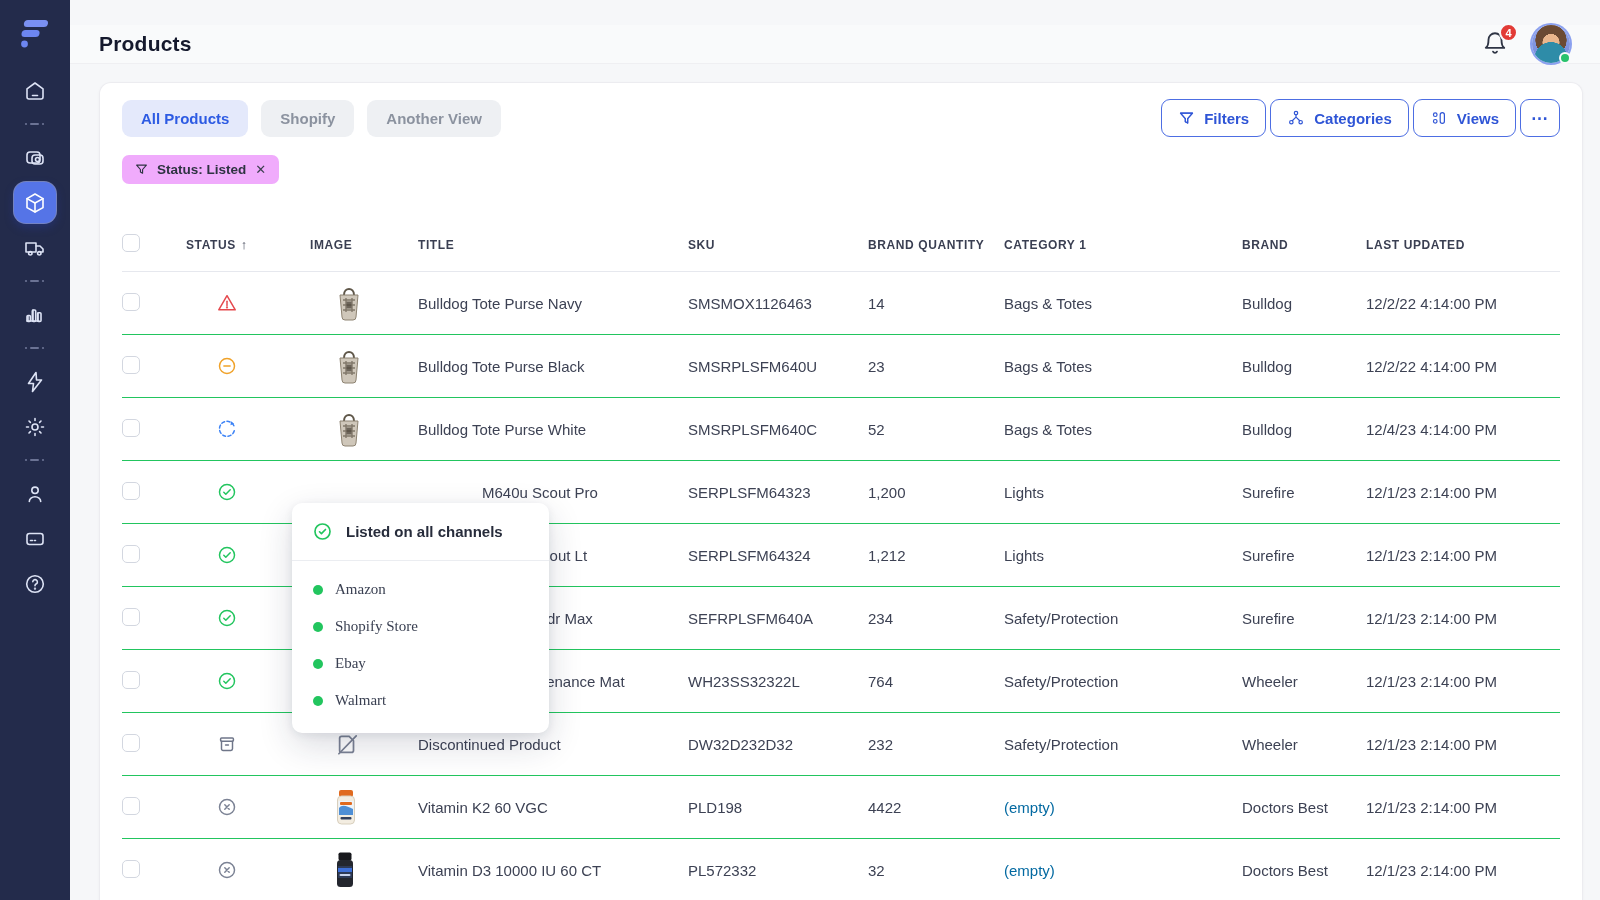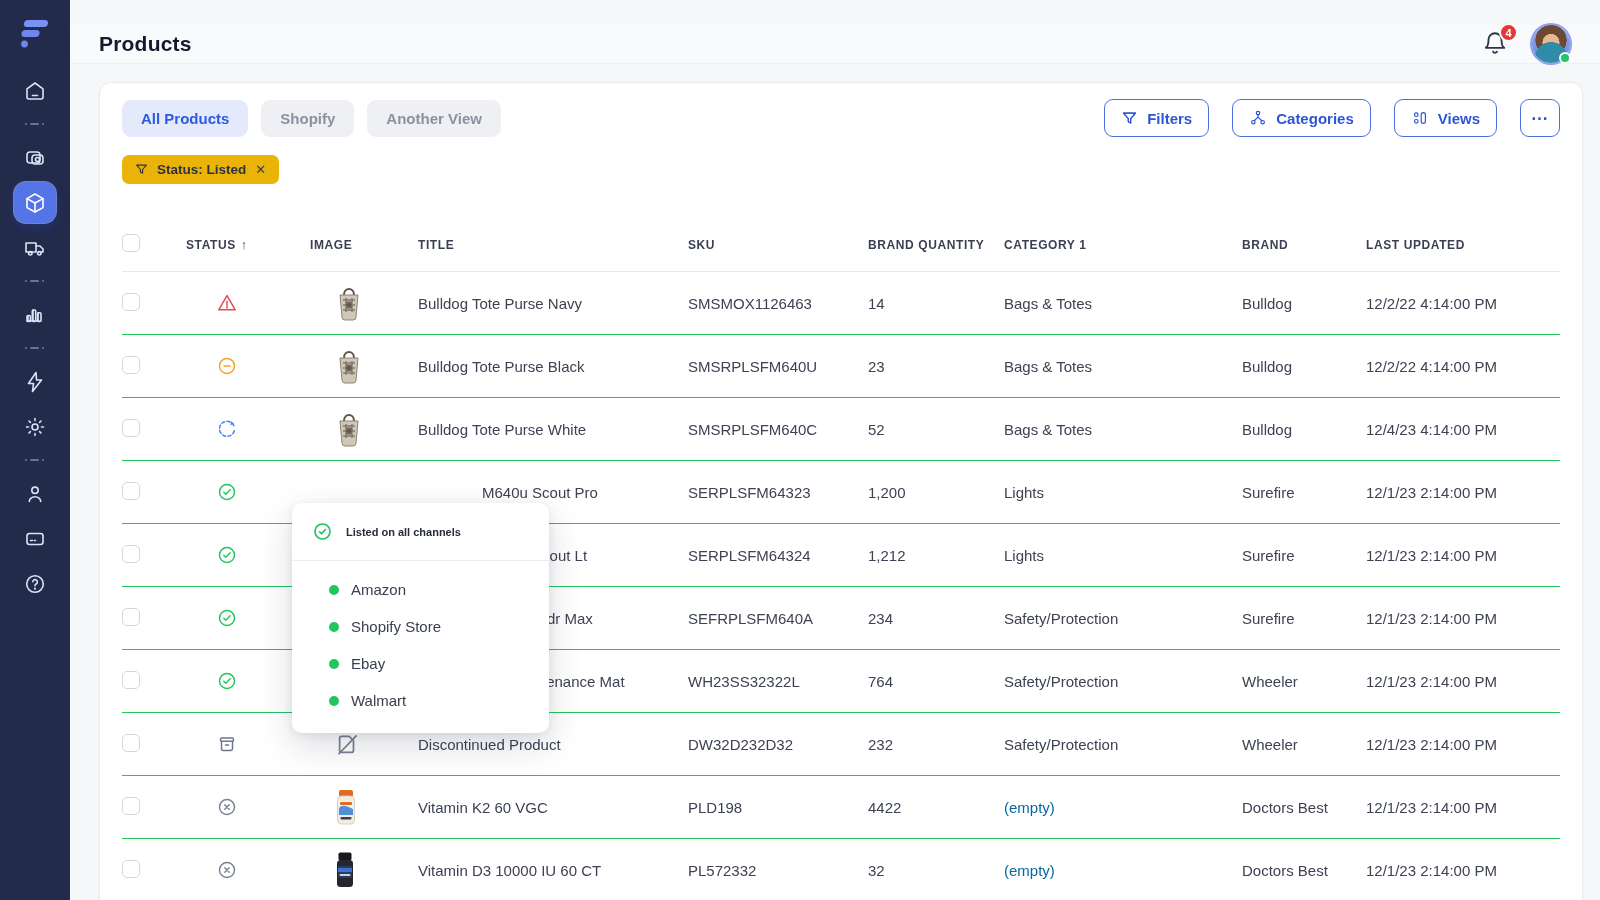--- a/index.html
+++ b/index.html
@@ -50,21 +50,21 @@
   .controls-right{margin-left:auto;display:flex;gap:11px;align-items:center;}
   .search-box{width:224px;height:38px;border:1px solid #d9dce3;border-radius:9px;background:#fff;
     display:flex;align-items:center;padding:0 12px;gap:9px;}
   .search-box input{border:none;outline:none;font-size:15px;color:#3d4254;width:100%;
     font-family:inherit;background:transparent;}
   .search-box input::placeholder{color:#9aa1ac;}
   .btn{height:38px;padding:0 16px;border:1px solid #4d6ee3;border-radius:9px;background:#fff;
     color:#2f55d6;font-size:15px;font-weight:600;display:flex;align-items:center;gap:9px;cursor:pointer;}
   .btn.icon-only{width:40px;padding:0;justify-content:center;font-size:17px;letter-spacing:1px;font-weight:700;}
   .chip-row{margin-top:18px;}
-  .chip{display:inline-flex;align-items:center;gap:9px;height:29px;padding:0 13px;background:#eab308;
+  .chip{display:inline-flex;align-items:center;gap:9px;height:29px;padding:0 13px;background:#f0abfc;
     border-radius:7px;font-size:13.5px;font-weight:600;color:#2e3342;cursor:default;}
   .chip .x{cursor:pointer;font-size:13px;color:#3a3f4e;}
 
   
   .table{margin-top:36px;}
   .trow{display:grid;grid-template-columns:64px 124px 108px 270px 180px 136px 238px 124px 1fr;
     align-items:center;height:63px;border-bottom:1px solid #22c55e;}
   .thead{height:52px;border-bottom:1px solid #e6e8ee;}
   .thead .hcell{font-size:12px;font-weight:700;letter-spacing:.6px;color:#3a3f52;line-height:1.3;
     padding-right:6px;}
@@ -72,23 +72,23 @@
   .cell.empty{color:#0369a1;}
   .cell.indent{padding-left:64px;}
   .cb{width:18px;height:18px;border:1.5px solid #d3d7e0;border-radius:5px;background:#fff;display:inline-block;cursor:pointer;}
   .status-cell{padding-left:30px;display:flex;align-items:center;}
   .image-cell{padding-left:24px;display:flex;align-items:center;}
   .sort-arrow{margin-left:5px;font-size:13px;color:#3a3f52;}
 
   
   .popover{position:absolute;left:222px;top:478px;width:257px;background:#fff;border-radius:10px;
     box-shadow:0 12px 34px rgba(25,32,60,.16),0 2px 8px rgba(25,32,60,.08);z-index:30;overflow:hidden;}
-  .pop-head{display:flex;align-items:center;gap:13px;padding:18px 20px;font-size:11px;font-weight:600;color:#272c3b;}
+  .pop-head{display:flex;align-items:center;gap:13px;padding:18px 20px;font-size:15px;font-weight:600;color:#272c3b;}
   .pop-div{height:1px;background:#ebedf1;}
-  .pop-list{padding:10px 0 14px 16px;}
+  .pop-list{padding:10px 0 14px 0;font-family:Liberation Serif, serif;}
   .pop-item{display:flex;align-items:center;gap:12px;padding:10px 21px;font-size:15px;color:#3a4052;}
   .gdot{width:10px;height:10px;border-radius:50%;background:#22c55e;flex-shrink:0;}
 </style>
 </head>
 <body>
 
 <div class="app">
 
   <aside class="sidebar">
     <div class="logo">
@@ -248,21 +248,21 @@
 
     <div class="card">
 
       <div class="controls-row">
         <div class="tabs" id="tabs">
             <div class="tab active">All Products</div>
             <div class="tab">Shopify</div>
             <div class="tab">Another View</div>
           </div>
         <div class="controls-right">
-          <div id="toolbar-buttons" style="display:flex;gap:23px;">
+          <div id="toolbar-buttons" style="display:flex;gap:4px;">
               <button class="btn">
                 <span style="display: flex;">
                   <svg width="17" height="17" viewBox="0 0 24 24" fill="none" stroke="#2f55d6" stroke-width="1.6" stroke-linecap="round" stroke-linejoin="round">
                     <path d="M3.5 4.5h17l-6.8 7.8v6.2l-3.4-2v-4.2z&gt;"></path>
                     <path d="M3.5 4.5h17l-6.8 7.8v6.2l-3.4-2v-4.2z"></path>
                   </svg>
                 </span>
                 <span>Filters</span>
               </button>
               <button class="btn">

